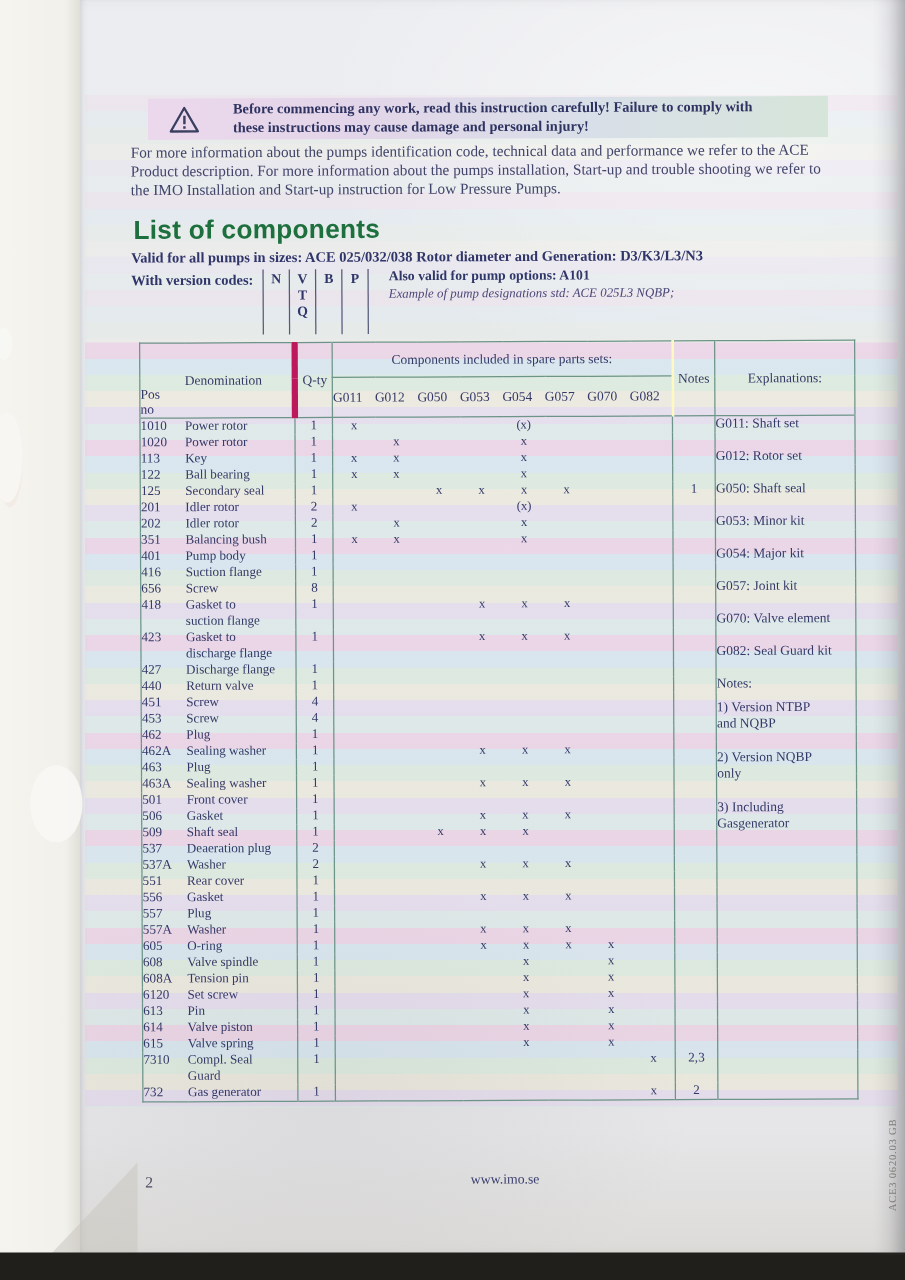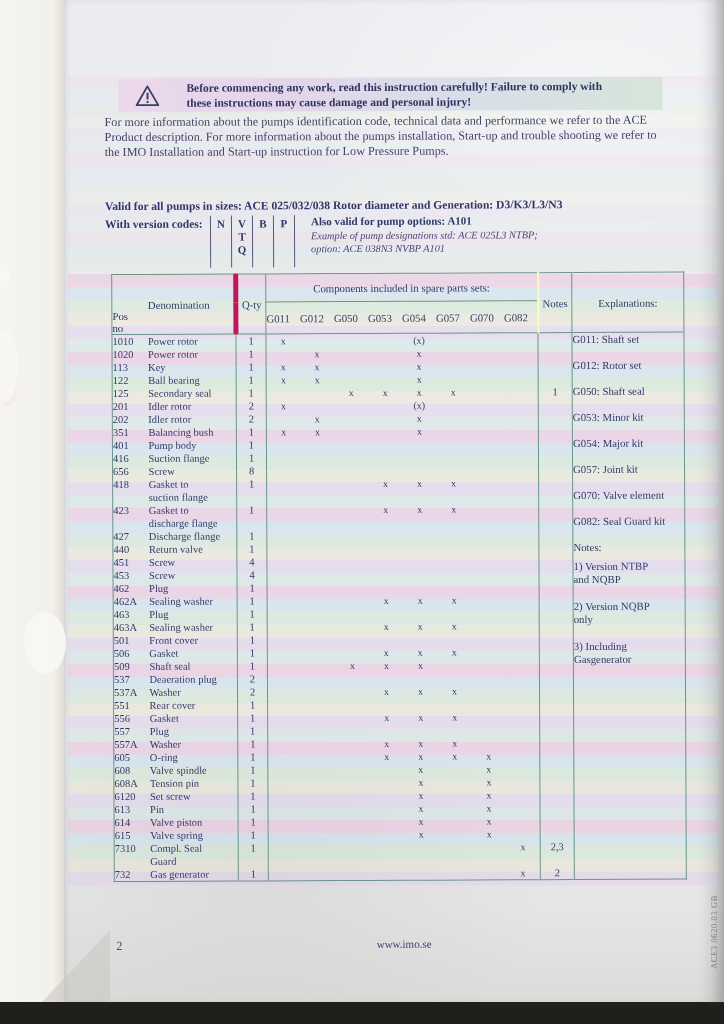--- a/index.html
+++ b/index.html
@@ -103,37 +103,37 @@
       <path d="M12 3.2 L22 20.5 H2 Z" fill="none" stroke="#3a3f60" stroke-width="1.7" stroke-linejoin="round"></path>
       <rect x="11.2" y="9" width="1.8" height="6.2" fill="#3a3f60"></rect>
       <rect x="11.2" y="16.6" width="1.8" height="1.9" fill="#3a3f60"></rect>
     </svg>
     <div class="warning-text pre">Before commencing any work, read this instruction carefully! Failure to comply with
 these instructions may cause damage and personal injury!</div>
   </div>
 
   <div class="intro">For more information about the pumps identification code, technical data and performance we refer to the ACE Product description. For more information about the pumps installation, Start-up and trouble shooting we refer to the IMO Installation and Start-up instruction for Low Pressure Pumps.</div>
 
+  <div class="heading">List of components</div>
 
   <div class="sizes-line">Valid for all pumps in sizes: ACE 025/032/038 Rotor diameter and Generation: D3/K3/L3/N3</div>
   <div class="version-label">With version codes:</div>
 
   <div class="version-table">
     <div class="version-col pre">N</div>
     <div class="version-col pre">V
 T
 Q</div>
     <div class="version-col pre">B</div>
     <div class="version-col pre">P</div>
   </div>
 
   <div class="options-block">
     <div class="b">Also valid for pump options: A101</div>
-    <div class="i">Example of pump designations std: ACE 025L3 NTBP;</div>
-    <div class="i">option: ACE 038N3 NVBP A101</div>
+    <div class="i">Example of pump designations std: ACE 025L3 NQBP;</div>
   </div>
 
   <div class="table-wrap">
     <table class="comp">
       <colgroup>
         <col style="width:36px">
           <col style="width:88px">
           <col style="width:30px">
         <col style="width:34px">
           <col style="width:34px">

